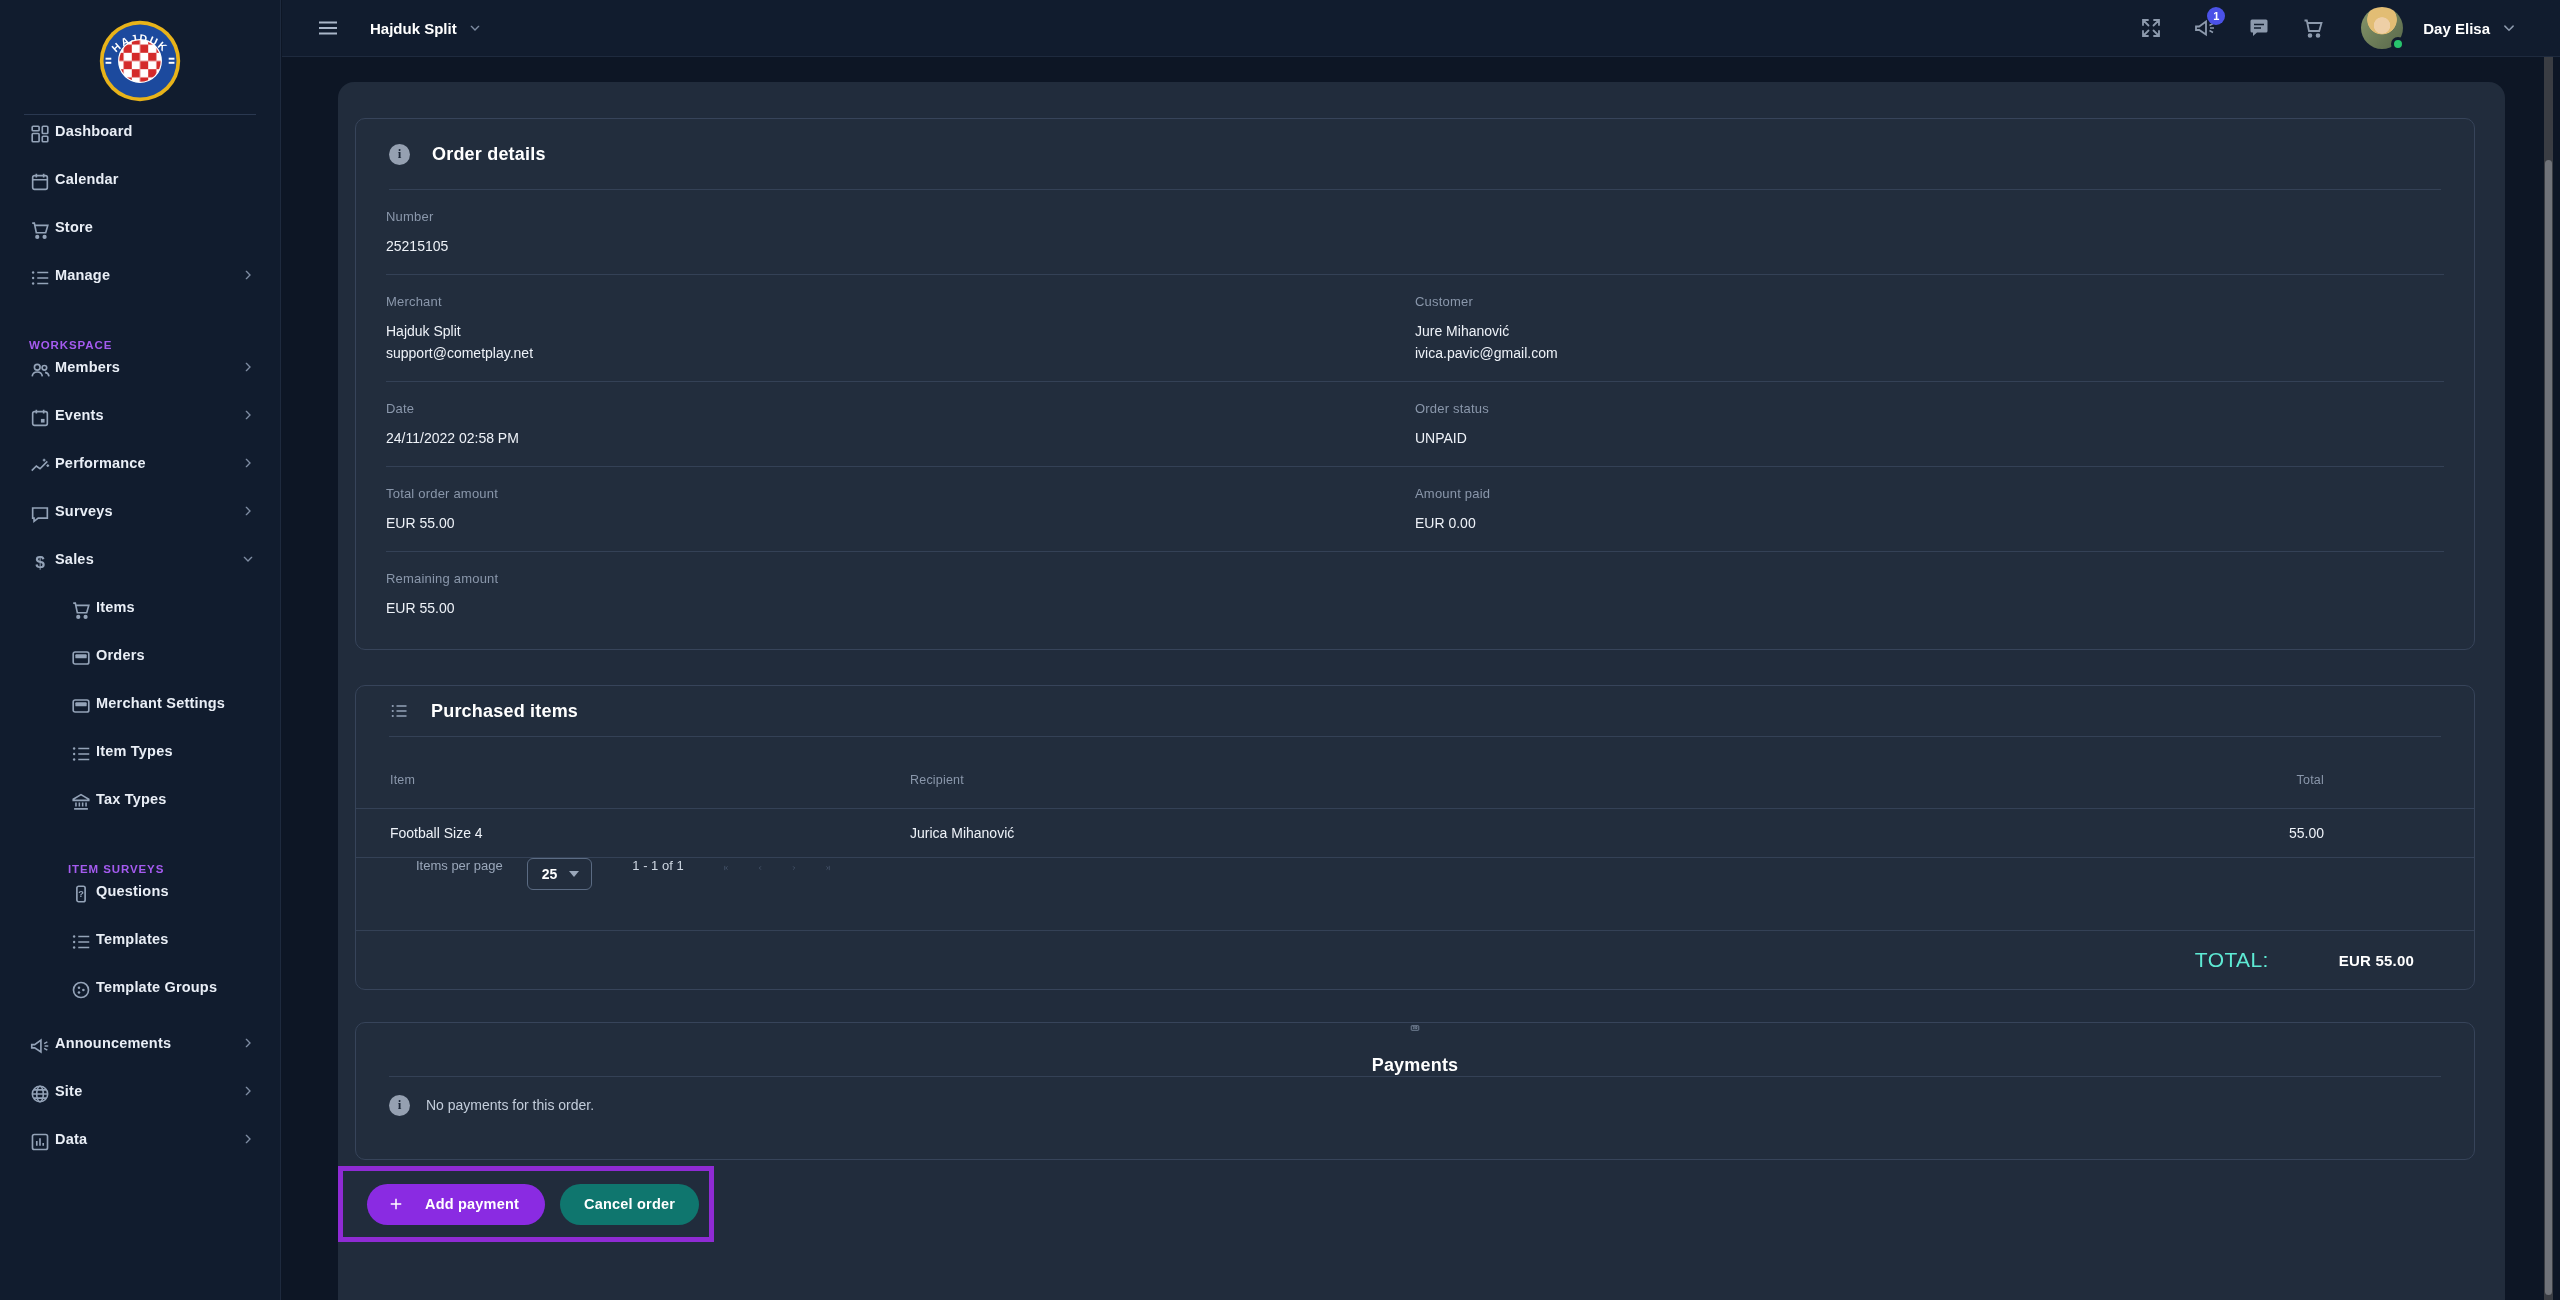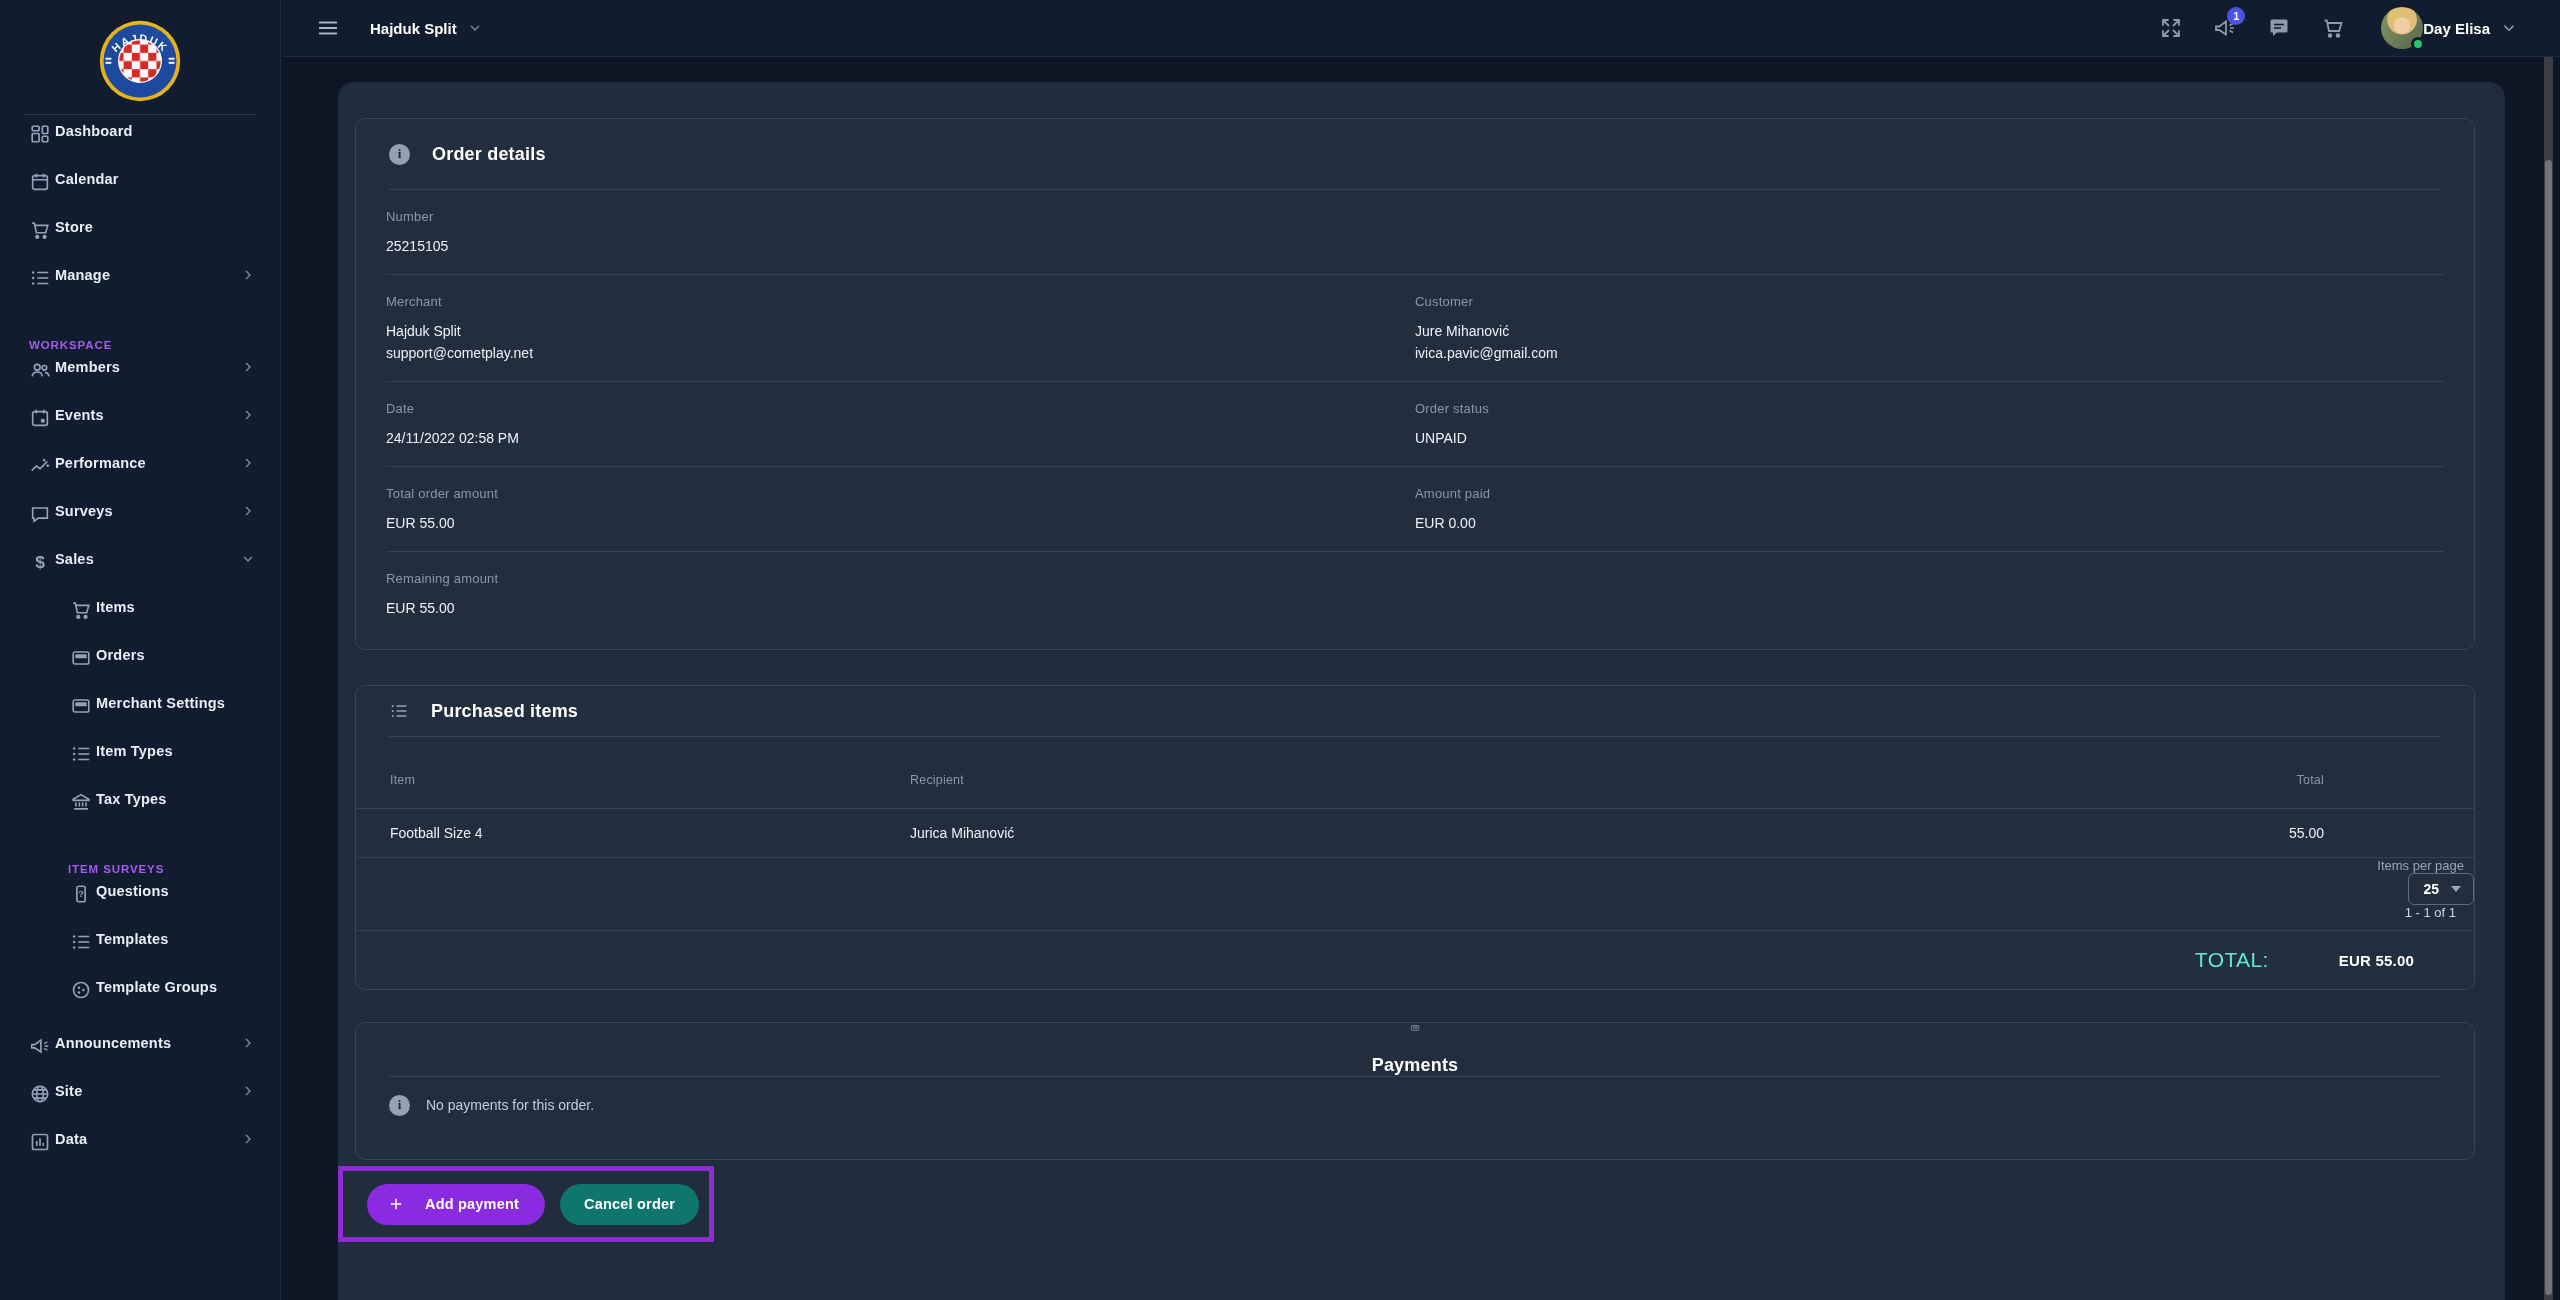--- a/index.html
+++ b/index.html
@@ -56,21 +56,21 @@
     width:42px; height:42px; border-radius:50%; margin-left:36px; position:relative; cursor:pointer;
     background:
       radial-gradient(circle at 50% 44%, #eecfa6 0 25%, rgba(0,0,0,0) 27%),
       radial-gradient(circle at 50% 30%, #e2bd74 0 40%, rgba(0,0,0,0) 42%),
       linear-gradient(135deg,#87976a,#57674a);
   }
   .online-dot {
     position:absolute; right:-2px; bottom:-2px; width:14px; height:14px; border-radius:50%;
     background:#27c46d; border:3px solid #111c2e;
   }
-  .user-name { font-size:15px; font-weight:700; color:#fff; cursor:pointer; }
+  .user-name { margin-left:20px; font-size:15px; font-weight:700; color:#fff; cursor:pointer; }
   .user-caret { margin-left:10px; color:#8d9aad; cursor:pointer; }
 
   
   .scrollbar-track {
     position:absolute; right:7px; top:57px; width:9px; height:1243px; background:#3a3d43; z-index:6;
   }
   .scrollbar-thumb {
     position:absolute; left:1px; top:103px; width:7px; height:1135px; border-radius:4px; background:#707379;
   }
 
@@ -110,23 +110,22 @@
     height:72px; padding:14px 150px 0 34px; border-bottom:1px solid #344156;
     font-size:12.5px; color:#8a97ab; letter-spacing:.2px;
   }
   .prow {
     display:grid; grid-template-columns:520px 1fr 180px; align-items:center;
     height:49px; padding:0 150px 0 34px; border-bottom:1px solid #344156;
     font-size:14px; color:#eef2f8; cursor:pointer;
   }
   .col-total { text-align:right; }
   .pagination {
-    height:73px; display:flex; align-items:flex-end; padding-left:60px; 
+    height:73px; display:flex; align-items:flex-start; padding-left:60px; gap:14px;
     border-bottom:1px solid #344156;
-    flex-direction:column;
   }
   .pg-label { font-size:13px; color:#9aa7ba; margin-right:10px; }
   .pg-select {
     display:flex; align-items:center; gap:12px; border:1px solid #5b6b83; border-radius:6px;
     padding:7px 12px 7px 14px; cursor:pointer;
   }
   .pg-select-val { font-size:14px; color:#fff; font-weight:600; }
   .pg-caret { width:0; height:0; border-left:5px solid transparent; border-right:5px solid transparent; border-top:6px solid #9aa7ba; }
   .pg-range { font-size:13px; color:#cfd8e3; margin:0 18px 0 26px; }
   .pg-btn { color:#5e6f88; cursor:pointer; padding:0 7px; }

